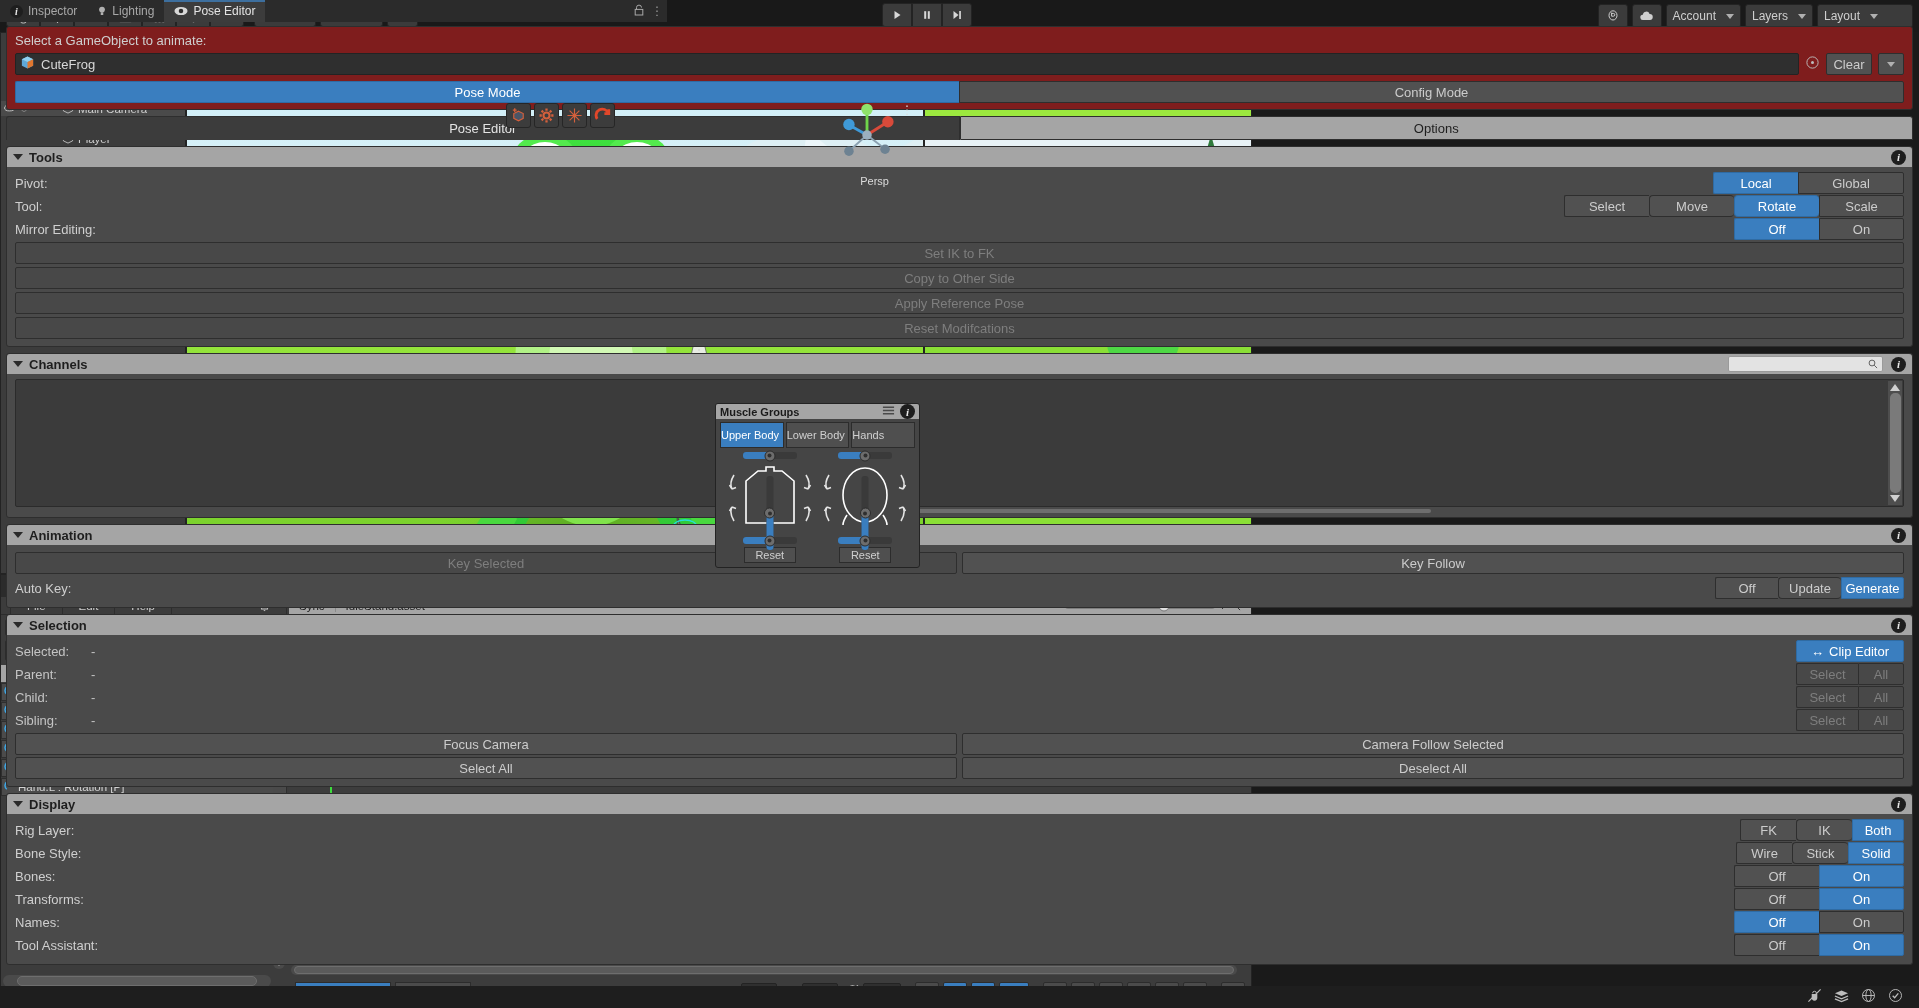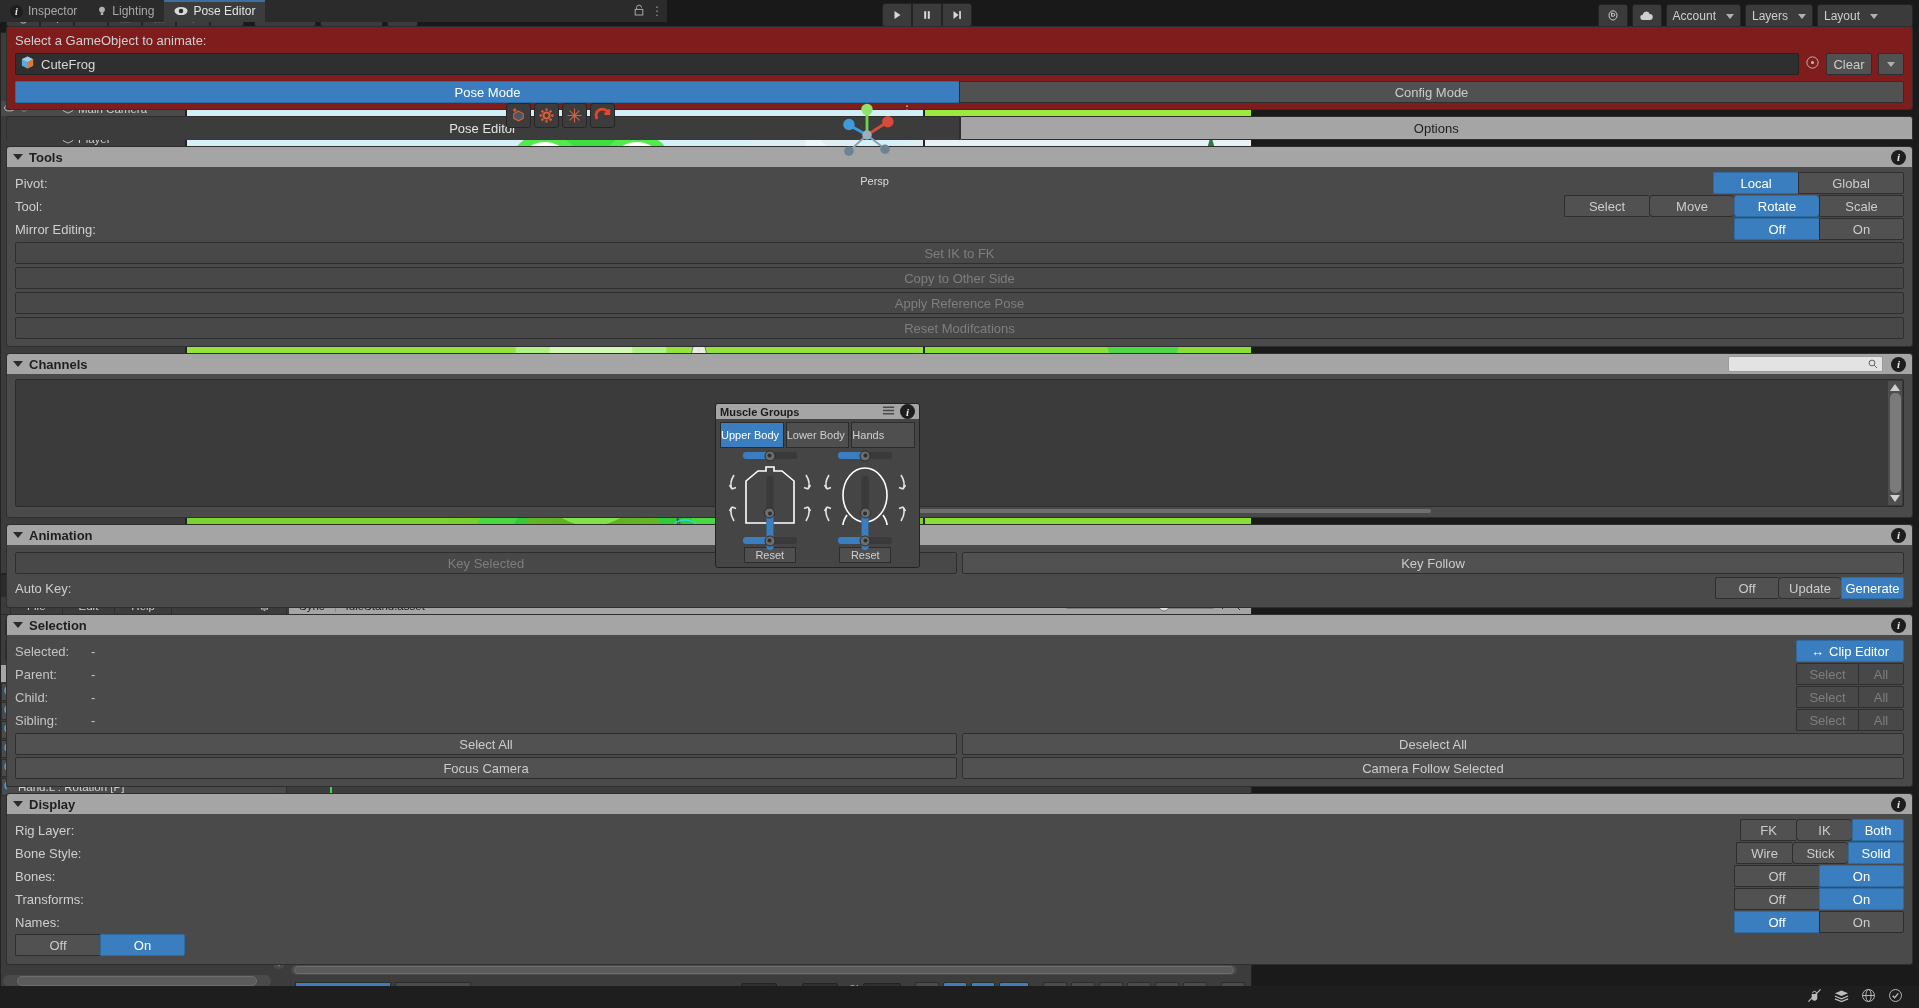--- a/index.html
+++ b/index.html
@@ -1645,32 +1645,32 @@
               <div class="btn dis" style="width:62px">
                   <span>Select</span>
                 </div>
               <div class="btn dis" style="width:46px">
                   <span>All</span>
                 </div>
             </div>
           </div>
           <div class="two">
             <div class="btn">
+                <span>Focus Camera</span>
+              </div>
+            <div class="btn">
+                <span>Camera Follow Selected</span>
+              </div>
+          </div>
+          <div class="two">
+            <div class="btn">
                 <span>Select All</span>
               </div>
             <div class="btn">
                 <span>Deselect All</span>
-              </div>
-          </div>
-          <div class="two">
-            <div class="btn">
-                <span>Focus Camera</span>
-              </div>
-            <div class="btn">
-                <span>Camera Follow Selected</span>
               </div>
           </div>
         </div>
       </div>
 
       <div class="sec">
         <div class="section-hd">
           <span class="lft">
               <span class="arrow-d"></span>
             <span>Display</span>
@@ -1733,20 +1733,21 @@
             <div class="seg">
               <div class="btn blue2" style="width:85px">
                   <span>Off</span>
                 </div>
               <div class="btn" style="width:85px">
                   <span>On</span>
                 </div>
             </div>
           </div>
           <div class="frow">
+            <span class="fl">Tool Assistant:</span>
             <div class="seg">
               <div class="btn" style="width:85px">
                   <span>Off</span>
                 </div>
               <div class="btn blue2" style="width:85px">
                   <span>On</span>
                 </div>
             </div>
           </div>
         </div>

